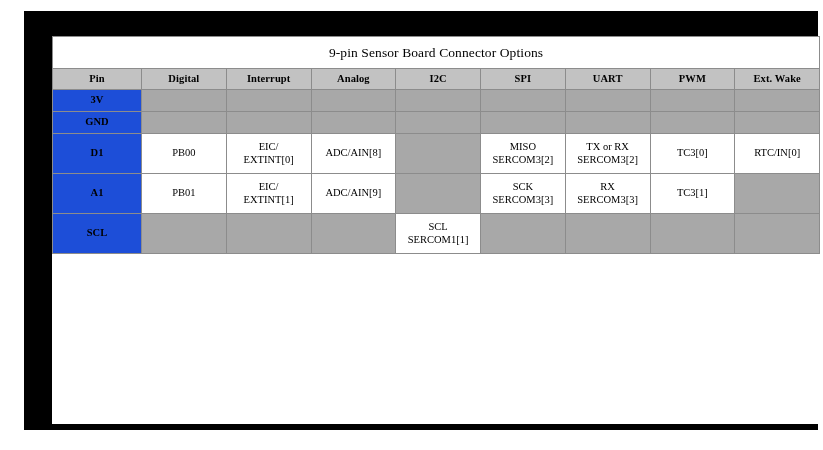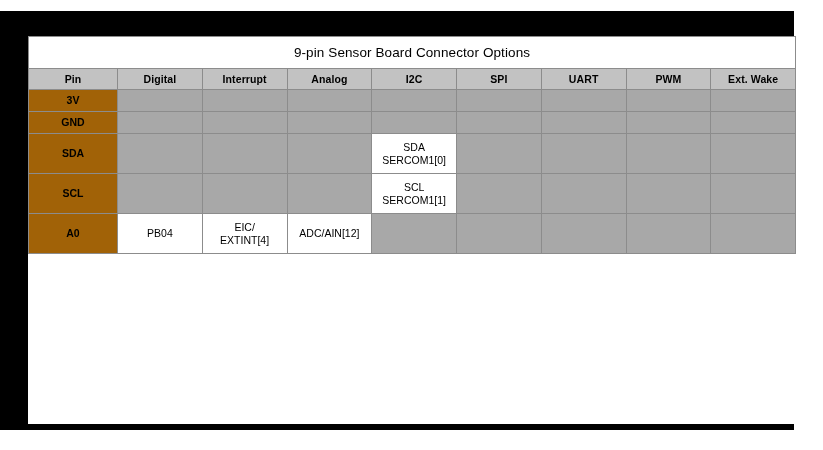--- a/index.html
+++ b/index.html
@@ -18,26 +18,27 @@
   .page {
     position: relative;
     width: 823px;
     height: 450px;
     background: #ffffff;
   }
 
   
   .frame {
     position: absolute;
-    left: 0;
+    left: 24px;
     top: 11px;
     width: 794px;
     height: 419px;
     background: #000000;
     box-sizing: border-box;
+    font-family: Liberation Serif, serif;
   }
 
   
   .table-wrap {
     position: absolute;
     left: 28px;
     top: 25px;
     width: 767px;
     height: 388px;
     background: #ffffff;
@@ -80,21 +81,21 @@
     background: #c2c2c2;
     font-weight: bold !important;
     height: 21px;
     font-size: 10.5px !important;
     letter-spacing: 0.1px;
     margin-left: 36px;
   }
 
   
   .pin-cell {
-    background: #a16207;
+    background: #1d4ed8;
     font-weight: bold !important;
     font-size: 10.5px !important;
   }
 
   
   .val-cell {
     background: #ffffff;
   }
   .empty-cell {
     background: #a8a8a8;
@@ -163,47 +164,47 @@
               <td class="empty-cell"></td>
               <td class="empty-cell"></td>
               <td class="empty-cell"></td>
               <td class="empty-cell"></td>
               <td class="empty-cell"></td>
               <td class="empty-cell"></td>
               <td class="empty-cell"></td>
               <td class="empty-cell"></td>
             </tr>
             <tr class="row-tall">
-              <td class="pin-cell">SDA</td>
-              <td class="empty-cell"></td>
-              <td class="empty-cell"></td>
-              <td class="empty-cell"></td>
-              <td class="val-cell">SDA<br>SERCOM1[0]</td>
-              <td class="empty-cell"></td>
-              <td class="empty-cell"></td>
-              <td class="empty-cell"></td>
+              <td class="pin-cell">D1</td>
+              <td class="val-cell">PB00</td>
+              <td class="val-cell">EIC/<br>EXTINT[0]</td>
+              <td class="val-cell">ADC/AIN[8]</td>
+              <td class="empty-cell"></td>
+              <td class="val-cell">MISO<br>SERCOM3[2]</td>
+              <td class="val-cell">TX or RX<br>SERCOM3[2]</td>
+              <td class="val-cell">TC3[0]</td>
+              <td class="val-cell">RTC/IN[0]</td>
+            </tr>
+            <tr class="row-tall">
+              <td class="pin-cell">A1</td>
+              <td class="val-cell">PB01</td>
+              <td class="val-cell">EIC/<br>EXTINT[1]</td>
+              <td class="val-cell">ADC/AIN[9]</td>
+              <td class="empty-cell"></td>
+              <td class="val-cell">SCK<br>SERCOM3[3]</td>
+              <td class="val-cell">RX<br>SERCOM3[3]</td>
+              <td class="val-cell">TC3[1]</td>
               <td class="empty-cell"></td>
             </tr>
             <tr class="row-tall">
               <td class="pin-cell">SCL</td>
               <td class="empty-cell"></td>
               <td class="empty-cell"></td>
               <td class="empty-cell"></td>
               <td class="val-cell">SCL<br>SERCOM1[1]</td>
-              <td class="empty-cell"></td>
-              <td class="empty-cell"></td>
-              <td class="empty-cell"></td>
-              <td class="empty-cell"></td>
-            </tr>
-            <tr class="row-tall">
-              <td class="pin-cell">A0</td>
-              <td class="val-cell">PB04</td>
-              <td class="val-cell">EIC/<br>EXTINT[4]</td>
-              <td class="val-cell">ADC/AIN[12]</td>
-              <td class="empty-cell"></td>
               <td class="empty-cell"></td>
               <td class="empty-cell"></td>
               <td class="empty-cell"></td>
               <td class="empty-cell"></td>
             </tr>
           </tbody>
       </table>
 
     </div>
   </div>

